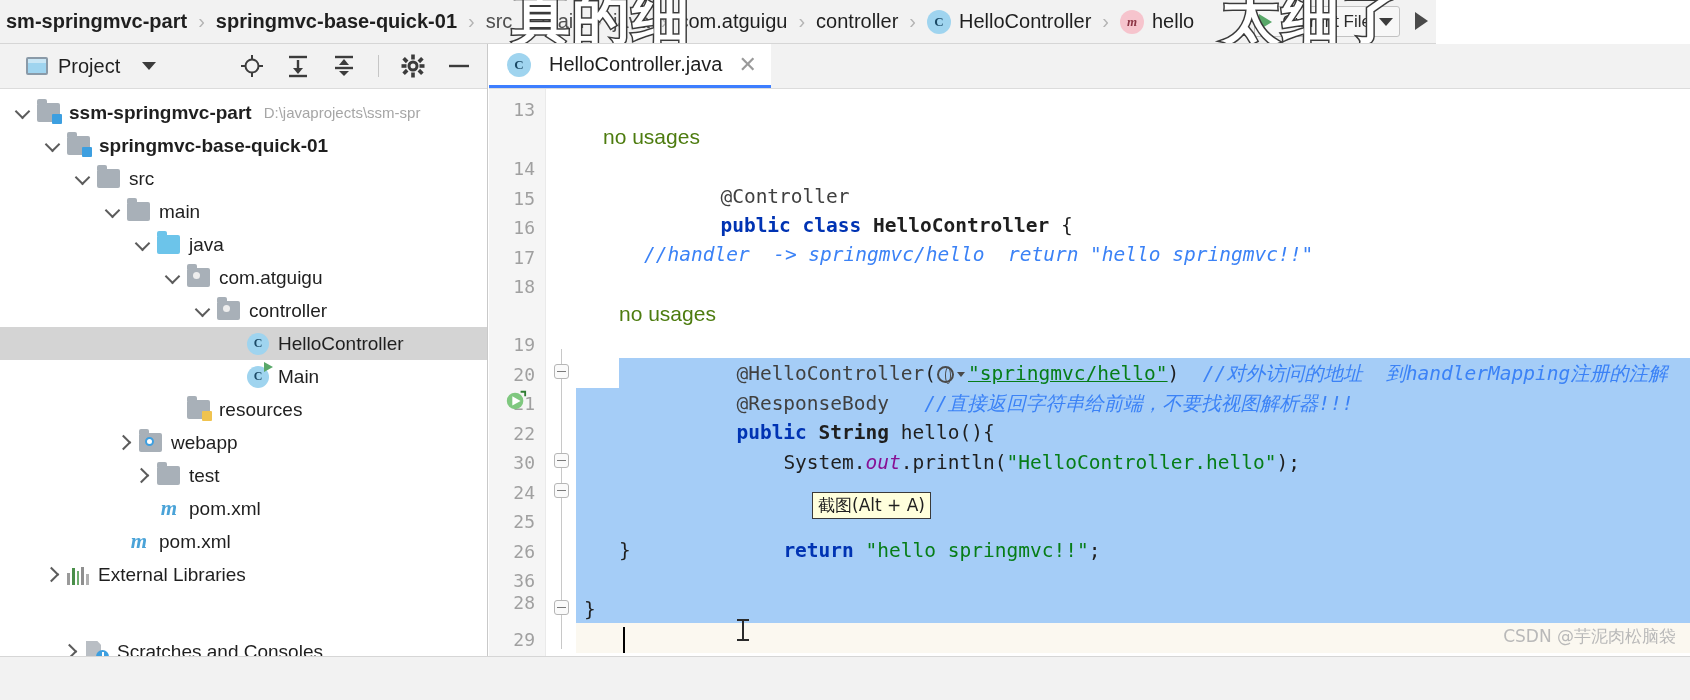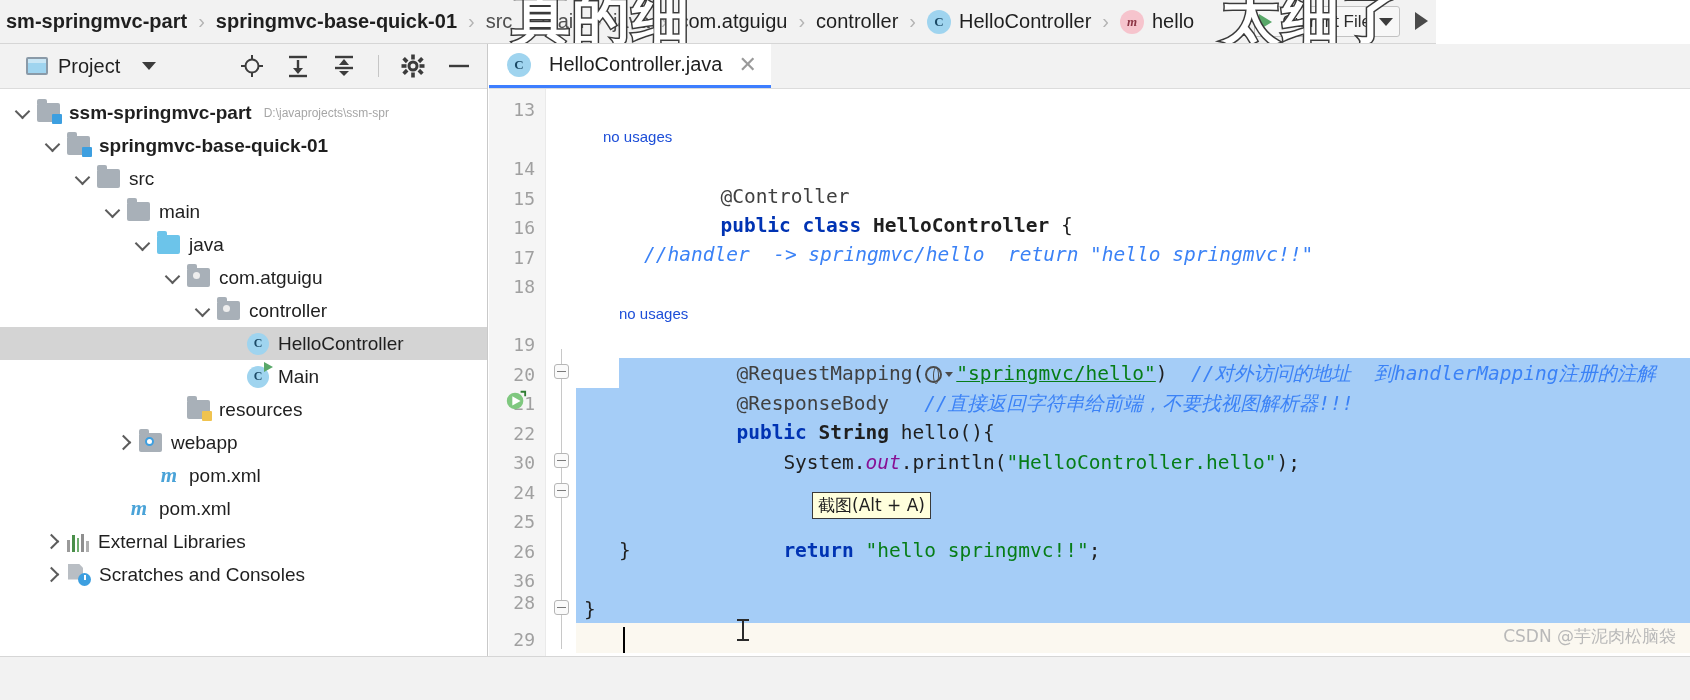--- a/index.html
+++ b/index.html
@@ -198,21 +198,21 @@
     width: 7px; height: 7px; border-radius: 50%; background: #eeeeee;
   }
   .folder .webdot {
     position: absolute; left: 6px; top: 4px;
     width: 9px; height: 9px; border-radius: 50%;
     background: #ffffff; border: 2px solid #3d9fe0;
   }
 
   .tname { font-size: 19px; }
   .tname.bold { font-weight: bold; }
-  .tpath { font-size: 12px; color: #a6a6a6; margin-left: 12px; }
+  .tpath { font-size: 15px; color: #a6a6a6; margin-left: 12px; }
 
   .cicon {
     width: 22px; height: 22px; border-radius: 50%;
     background: #9fd4ef; color: #1b4a66;
     font-size: 12px; font-weight: bold;
     display: inline-flex; align-items: center; justify-content: center;
     margin-right: 9px; flex: 0 0 22px;
     font-family: "Liberation Serif", serif;
   }
   .cicon.run { position: relative; }
@@ -326,21 +326,21 @@
     white-space: pre;
   }
   .hl-band {
     position: absolute; left: 0; width: 100%;
     background: #a5cdf7;
   }
   .caret-band {
     position: absolute; left: 0; width: 100%;
     background: #fbf8f0;
   }
-  .hint { color: #1d4ed8; font-size: 15px; font-family: "Liberation Sans", sans-serif; }
+  .hint { color: #4d7c0f; font-size: 21px; font-family: "Liberation Sans", sans-serif; }
   .kw { color: #0033b3; font-weight: bold; }
   .ann { color: #404040; }
   .cls { color: #1f1f1f; font-weight: bold; }
   .str { color: #067d17; }
   .strlink { color: #067d17; text-decoration: underline; }
   .cmt { color: #3b82f6; font-style: italic; }
   .fld { color: #871094; font-style: italic; }
   .plain { color: #1f1f1f; }
   .mname { color: #1f1f1f; }
 
@@ -571,41 +571,46 @@
           <span class="tname">resources</span>
         </div>
         <div class="trow" style="padding-left: 116px;">
           <span class="chev right"></span>
           <span class="folder">
             <span class="webdot"></span>
           </span>
           <span class="tname">webapp</span>
         </div>
         <div class="trow" style="padding-left: 134px;">
+          <span class="chev right"></span>
+          <span class="folder"></span>
+          <span class="tname">test</span>
+        </div>
+        <div class="trow" style="padding-left: 134px;">
           <span class="chev none"></span>
           <span class="micon">m</span>
           <span class="tname">pom.xml</span>
         </div>
         <div class="trow" style="padding-left: 104px;">
           <span class="chev none"></span>
           <span class="micon">m</span>
           <span class="tname">pom.xml</span>
         </div>
         <div class="trow" style="padding-left: 44px;">
           <span class="chev right"></span>
           <span class="libicon">
             <i style="height:12px;background:#9a9a9a"></i>
             <i style="height:17px;background:#4a8f4a"></i>
             <i style="height:14px;background:#6fae6f"></i>
             <i style="height:18px;background:#8f8f8f"></i>
             <i style="height:11px;background:#b0b0b0"></i>
           </span>
           <span class="tname">External Libraries</span>
         </div>
-        <div class="trow" style="padding-left: 44px;">
+        <div class="trow" style="padding-left: 62px; margin-top: 44px;">
           <span class="chev right"></span>
           <span class="scratch">
             <span class="pg"></span>
             <span class="clk"></span>
           </span>
           <span class="tname">Scratches and Consoles</span>
         </div>
       </div>
   </div>
 
@@ -670,21 +675,21 @@
 
         <div class="cl" style="top:92px;left:27px">
           <span class="kw">public</span><span class="plain"> </span><span class="kw">class</span><span class="plain"> </span><span class="cls">HelloController</span><span class="plain"> </span><span class="plain">{</span>
         </div>
 
         <div class="cl cmt" style="top:151px;left:68px">//handler  -&gt; springmvc/hello  return "hello springmvc!!"</div>
 
         <div class="cl hint" style="top:210px;left:43px">no usages</div>
 
         <div class="cl" style="top:240px;left:43px">
-          <span class="ann">@RequestMapping</span><span class="plain">(</span><span class="globe"></span><span class="mini-caret"></span><span class="strlink">"springmvc/hello"</span><span class="plain">)</span><span class="cmt">  </span><span class="cmt">//对外访问的地址  到handlerMapping注册的注解</span>
+          <span class="ann">@HelloController</span><span class="plain">(</span><span class="globe"></span><span class="mini-caret"></span><span class="strlink">"springmvc/hello"</span><span class="plain">)</span><span class="cmt">  </span><span class="cmt">//对外访问的地址  到handlerMapping注册的注解</span>
         </div>
 
         <div class="cl" style="top:270px;left:43px">
           <span class="ann">@ResponseBody</span><span class="cmt">   </span><span class="cmt">//直接返回字符串给前端，不要找视图解析器!!!</span>
         </div>
 
         <div class="cl" style="top:299px;left:43px">
           <span class="kw">public</span><span class="plain"> </span><span class="cls">String</span><span class="plain"> </span><span class="mname">hello</span><span class="plain">(){</span>
         </div>
 

